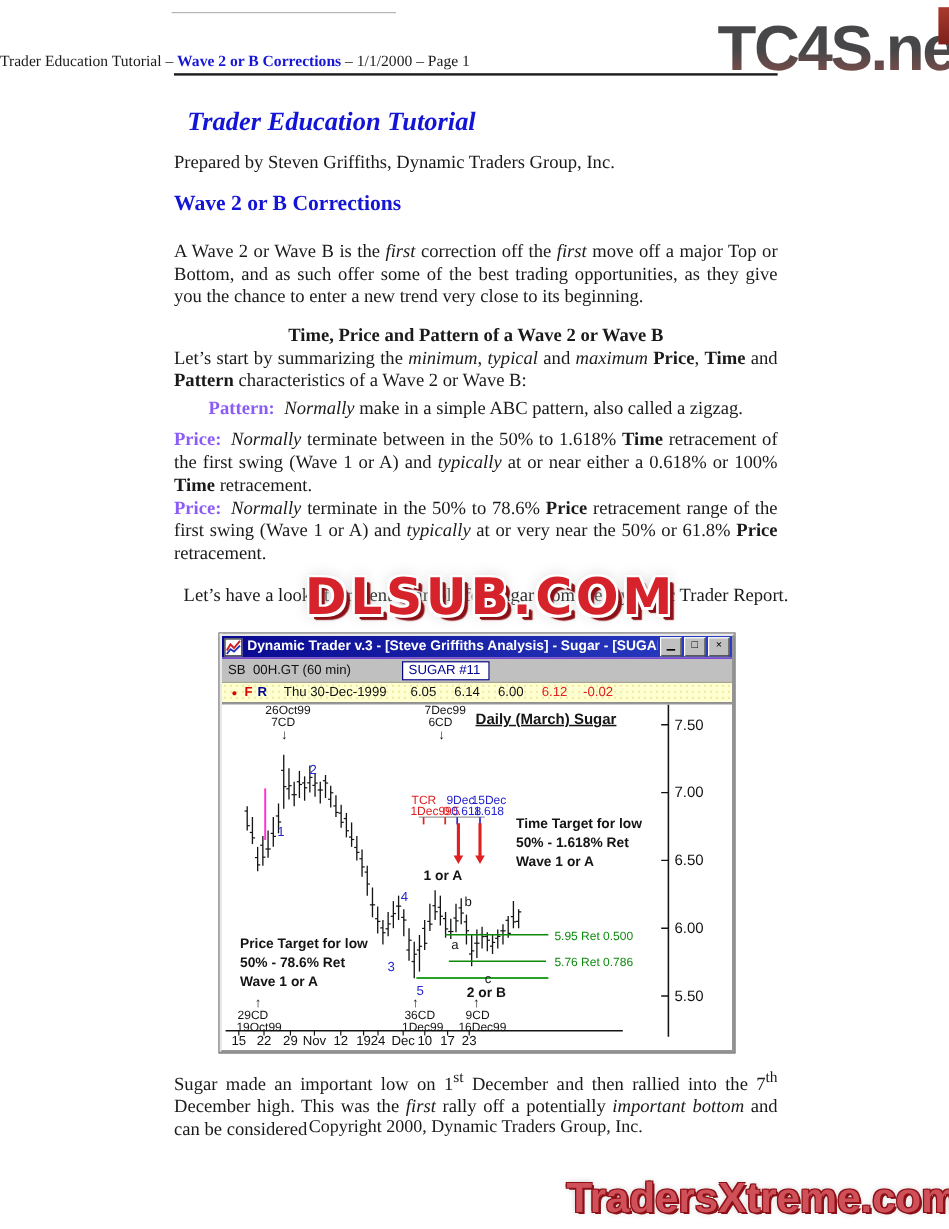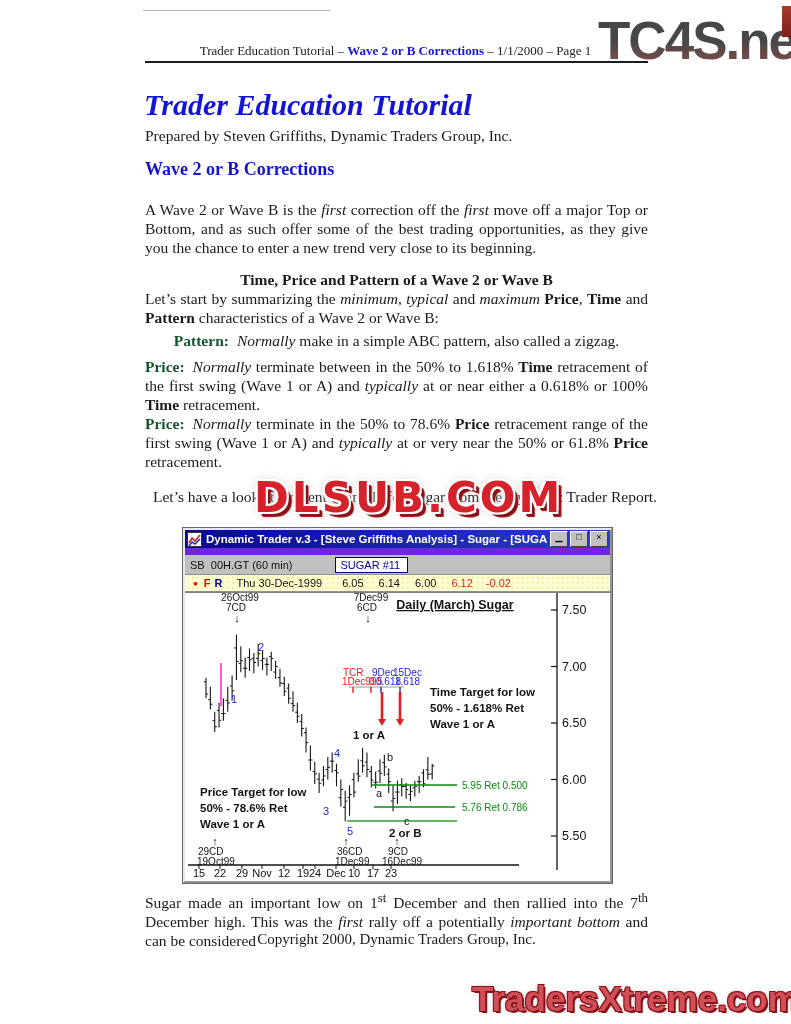--- a/index.html
+++ b/index.html
@@ -1,31 +1,31 @@
 <!DOCTYPE html>
 <html><head>
 <meta charset="utf-8">
 <style>
   html,body{margin:0;padding:0;background:#fff;}
   body{width:791px;height:1024px;position:relative;overflow:hidden;
        font-family:"Liberation Serif",serif;color:#1a1a1a;}
   .abs{position:absolute;}
   
-  .pg-header{left:0;right:0;top:43px;text-align:center;font-size:13px;}
+  .pg-header{left:0;right:0;top:43px;font-size:13px;}
   .pg-header .hl{color:#1616d6;font-weight:bold;}
   .rule{left:145px;top:61px;width:503px;height:2px;background:#1c1c1c;}
   .topline{left:143px;top:10px;width:187px;height:1px;background:#b5b5b5;}
-  .doc-title{left:144px;top:88px;font-size:30px;font-weight:bold;font-style:italic;color:#1414d6;text-align:right;}
+  .doc-title{left:156px;top:88px;font-size:22px;font-weight:bold;font-style:italic;color:#1414d6;text-align:right;}
   .byline{left:145px;top:127px;font-size:15.5px;}
   .sec-head{left:145px;top:159px;font-size:18px;font-weight:bold;color:#1414d6;}
   .para{left:145px;width:503px;font-size:15.5px;line-height:19px;text-align:justify;}
   .para.nojust{text-align:center;}
   .fr-i{font-style:italic;}
   .fr-b{font-weight:bold;}
-  .blue-label{color:#14532d;font-weight:bold;margin-right:8px;}
+  .blue-label{color:#8b5cf6;font-weight:bold;margin-right:8px;}
   .copyright{left:145px;width:503px;top:931px;text-align:center;font-size:15px;}
   
   .tc4s{left:598px;top:10px;font-family:"Liberation Sans",sans-serif;font-size:53px;font-weight:bold;
         letter-spacing:-2px;background:linear-gradient(180deg,#474749 52%,#8a4f49 95%);
         -webkit-background-clip:text;background-clip:text;color:transparent;}
   .edgebar{right:0;top:6px;width:9px;height:31px;background:linear-gradient(180deg,#a93a2d,#7d211c);}
   .dlsub{left:254px;top:473px;font-family:"DejaVu Sans",sans-serif;font-size:42px;font-weight:bold;
          letter-spacing:3px;color:#d6232b;z-index:30;
          text-shadow:-2px -2px 0 #fff,2px -2px 0 #fff,-2px 2px 0 #fff,2px 2px 0 #fff,
                      4px 4px 0 #8c1016,5px 5px 1px #8c1016,0 0 12px #c8c8c8;}
@@ -35,21 +35,21 @@
   
   .window{left:183px;top:528px;width:425px;background:#c0c0c0;z-index:10;
           border:2px outset #e8e8e8;box-shadow:0 0 0 1px #666;
           font-family:"Liberation Sans",sans-serif;}
   .titlebar{height:18px;background:linear-gradient(90deg,#090990,#2b3fc4);display:flex;align-items:center;padding:0 2px;}
   .titlebar .ticon{width:13px;height:13px;background:#fff;margin-right:4px;flex:0 0 auto;border:1px solid #333;}
   .titlebar .ttext{color:#fff;font-size:11.5px;font-weight:bold;white-space:nowrap;overflow:hidden;flex:1 1 auto;}
   .winbtn{width:16px;height:14px;background:#c0c0c0;border:1px solid;border-color:#fff #404040 #404040 #fff;
           font-size:9px;line-height:11px;text-align:center;margin-left:2px;flex:0 0 auto;color:#000;}
   .symbar{height:19px;background:#c0c0c0;display:flex;align-items:center;font-size:11px;
-          border-top:7px solid #6d28d9;}
+          border-top:1px solid #6d28d9;}
   .symbar .sb-left{white-space:pre;padding-left:5px;color:#111;}
   .symfield{margin-left:42px;background:#fff;border:1px solid #000080;color:#000090;
             padding:0 5px;height:14px;line-height:14px;display:flex;gap:22px;font-size:11px;flex-direction:column;}
   .quotebar{height:16px;display:flex;align-items:center;font-size:11px;
             background:#ffffd2;
             background-image:radial-gradient(#ebeb9a 1px,transparent 1px);background-size:5px 5px;
             border:1px solid #909090;border-left:none;border-right:none;}
   .quotebar span{flex:0 0 auto;}
   .qdot{color:#e00000;font-size:8px;margin:0 6px 0 8px;}
   .qf{color:#e00000;font-weight:bold;margin-right:4px;}

